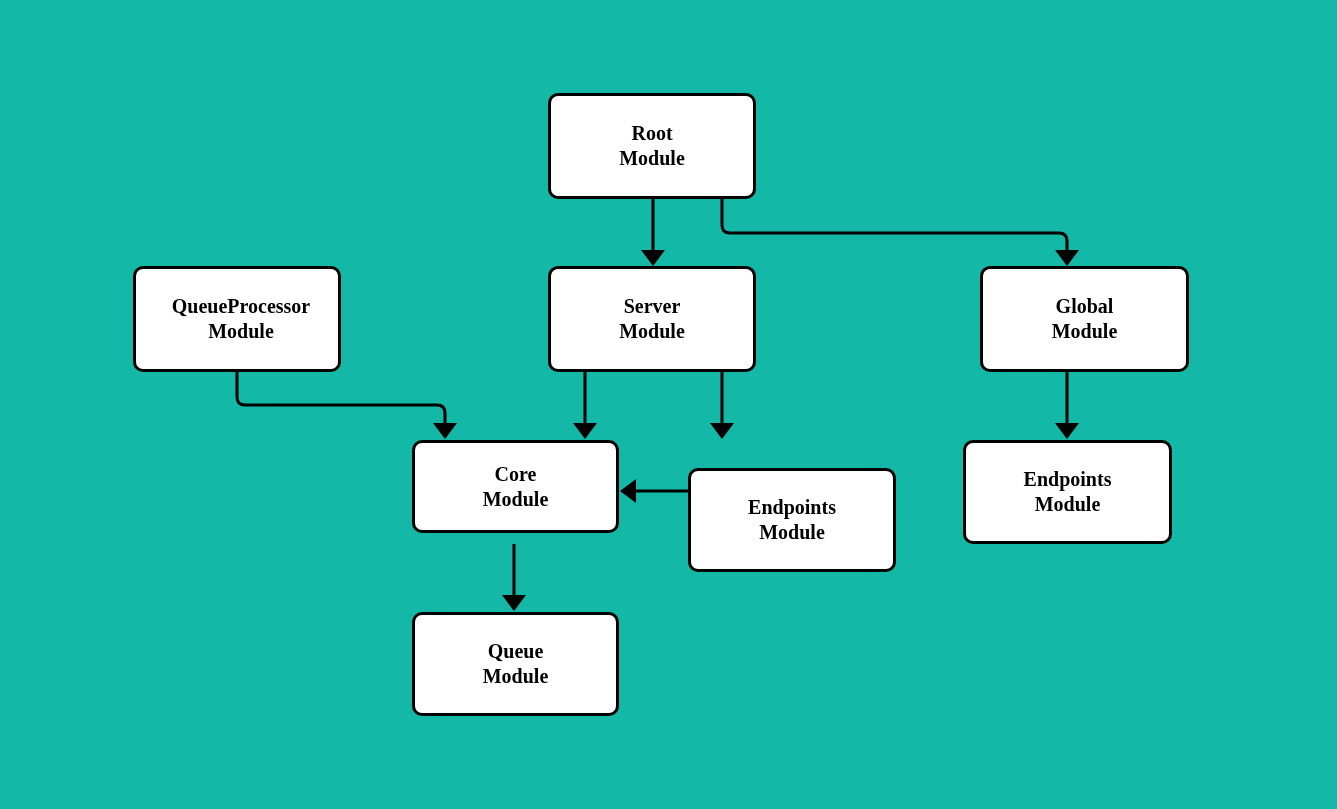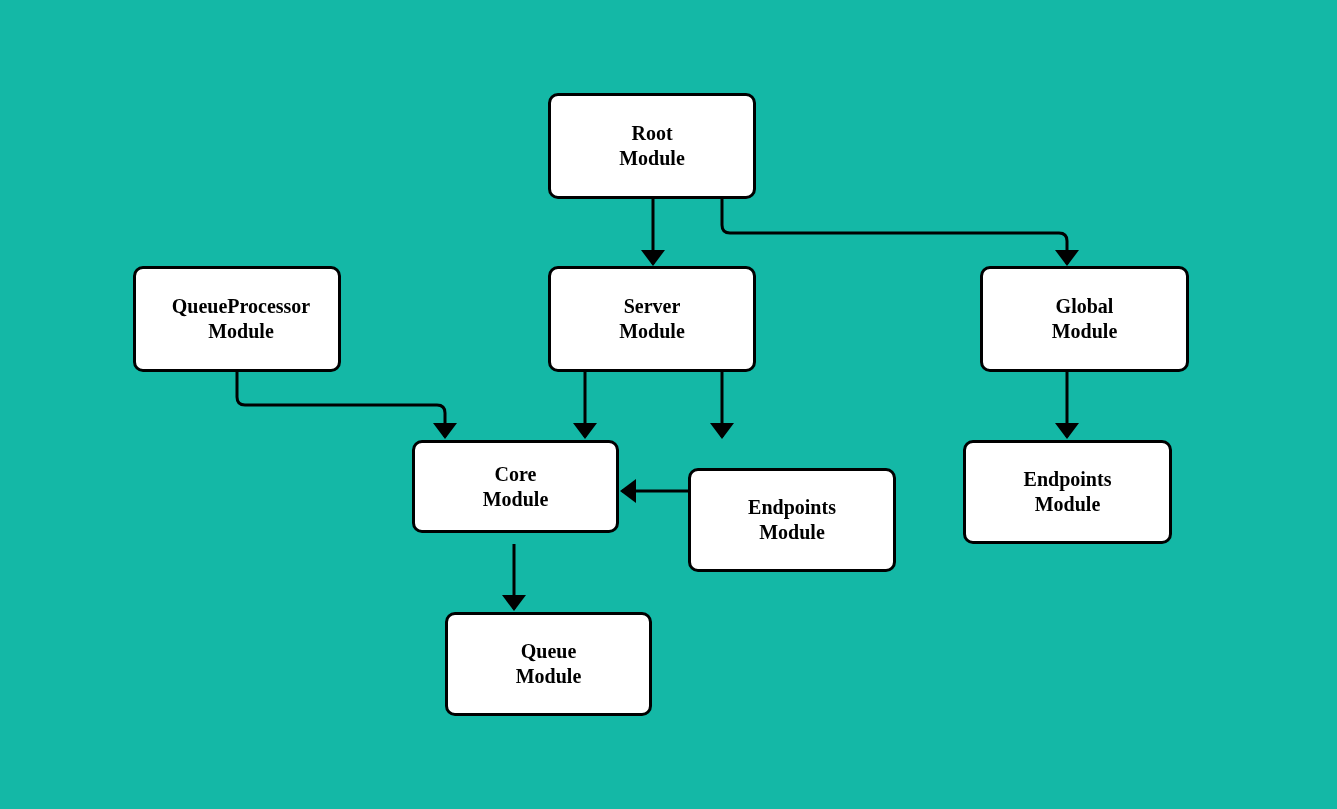--- a/index.html
+++ b/index.html
@@ -46,21 +46,21 @@
     white-space: pre-line;
   }
   
   .node-root           { left: 548px;  top: 93px;  width: 208px; height: 106px; }
   .node-queueprocessor { left: 133px;  top: 266px; width: 208px; height: 106px; padding-left: 8px; }
   .node-server         { left: 548px;  top: 266px; width: 208px; height: 106px; }
   .node-global         { left: 980px;  top: 266px; width: 209px; height: 106px; }
   .node-core           { left: 412px;  top: 440px; width: 207px; height: 93px; }
   .node-endpoints      { left: 688px;  top: 440px; width: 208px; height: 104px; margin-top: 28px; }
   .node-repository     { left: 963px;  top: 440px; width: 209px; height: 104px; }
-  .node-queue          { left: 412px;  top: 612px; width: 207px; height: 104px; margin-left: 33px; }
+  .node-queue          { left: 412px;  top: 612px; width: 207px; height: 104px; }
 </style>
 </head>
 <body>
 
 <div class="stage">
 
   <svg class="edges" viewBox="0 0 1337 809" xmlns="http://www.w3.org/2000/svg">
     <defs>
       <marker id="arrow" markerUnits="userSpaceOnUse" markerWidth="26" markerHeight="26" viewBox="0 0 26 26" refX="15" refY="13" orient="auto">
         <path d="M 1 1 L 17 13 L 1 25 Z" style="fill:#000000;stroke:none"></path>

